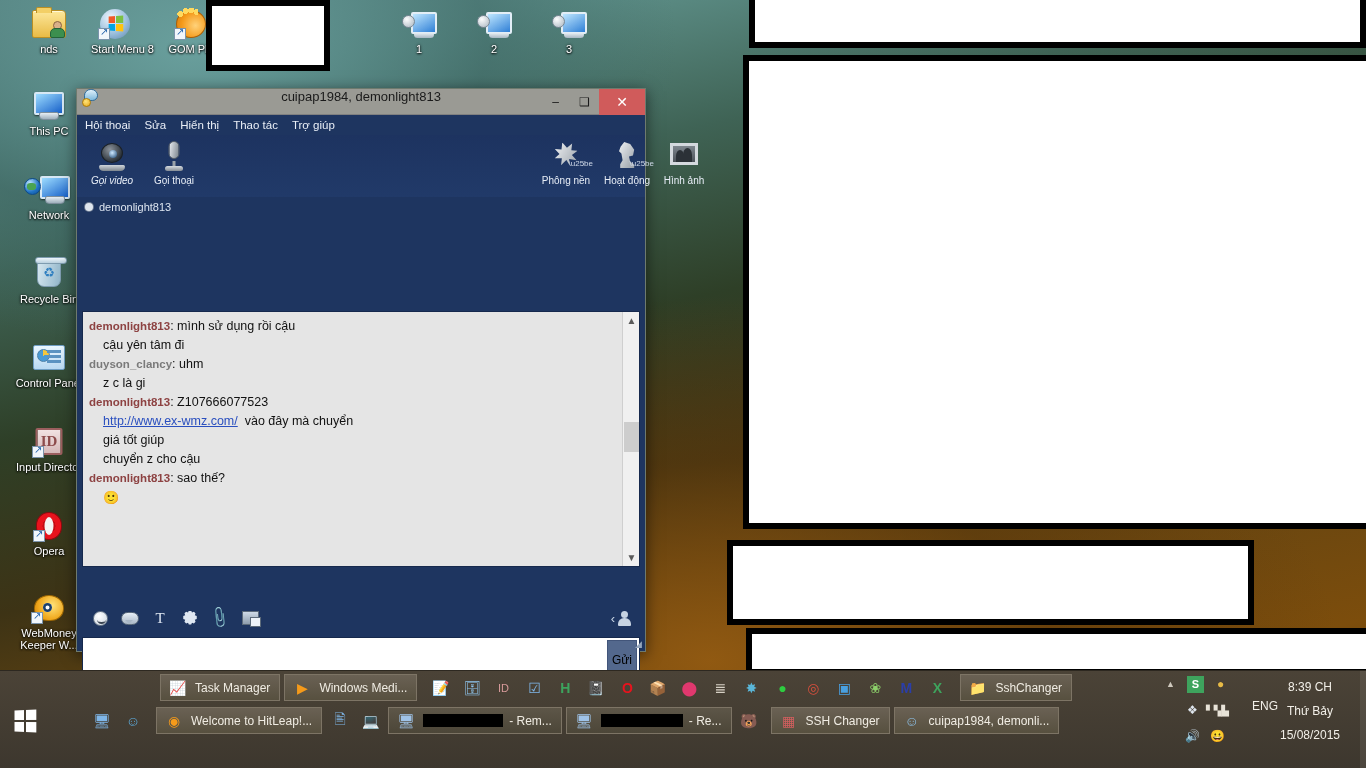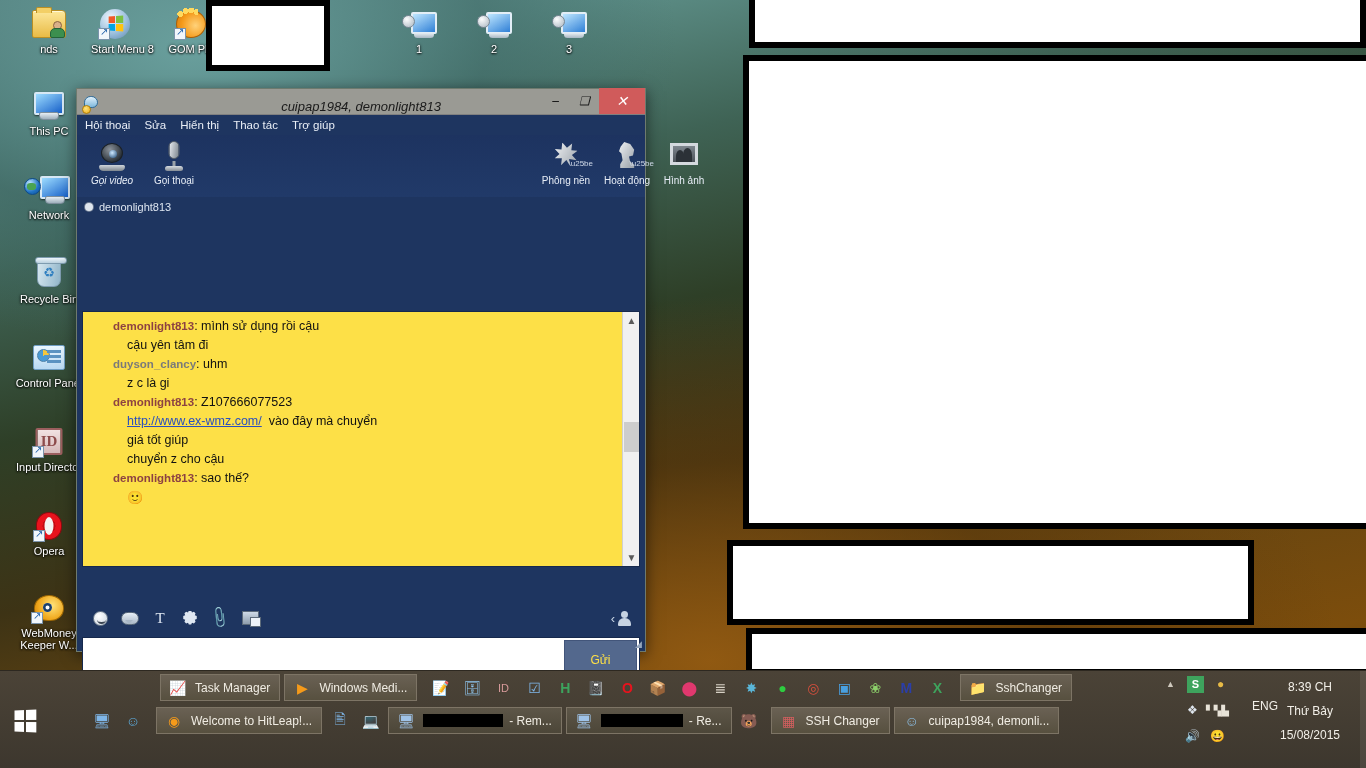--- a/index.html
+++ b/index.html
@@ -110,22 +110,22 @@
     background:radial-gradient(circle at 35% 30%,#fdfdfd,#a9b6c0); border:1px solid #7c8995;}
   .ic-rdp:after{content:""; position:absolute; left:50%; transform:translateX(-50%); bottom:-6px; width:20px;
     height:5px; background:linear-gradient(#e8eef3,#a8b7c3); border-radius:2px 2px 5px 5px;}
 
   
   #chat-window {
     position:absolute; left:76px; top:88px; width:570px; height:564px;
     border:1px solid #6e7a6e; background:#1e3560;
     box-shadow:0 3px 14px rgba(0,0,0,.55);
   }
-  .titlebar { height:26px; background:#9a9a94; display:flex; align-items:flex-end; position:relative;
-    border-bottom:1px solid #808080;font-style:italic;}
+  .titlebar { height:26px; background:#9a9a94; display:flex; align-items:flex-start; position:relative;
+    border-bottom:1px solid #808080;}
   .titlebar .tb-icon { width:18px; height:18px; margin-left:5px; position:relative; }
   .tb-icon .bub { position:absolute; left:2px; top:0; width:14px; height:12px; border-radius:7px 7px 6px 2px;
     background:linear-gradient(#dff0fb,#7fb9dd); border:1px solid #2f6d9c;}
   .tb-icon .fc { position:absolute; left:0; bottom:0; width:9px; height:9px; border-radius:50%;
     background:radial-gradient(circle at 40% 35%, #ffe47a, #e8a81a); border:1px solid #b07d06;}
   .titlebar .tb-title { position:absolute; left:0; right:0; text-align:center; font-size:13px; color:#1a1a1a; }
   .tb-btns { margin-left:auto; display:flex; height:26px; }
   .tb-btns div { width:29px; height:26px; display:flex; align-items:center; justify-content:center;
     font-size:12px; color:#1a1a1a; }
   .tb-btns .close { width:46px; background:#d05b5b; color:#fff; font-size:14px; }
@@ -164,21 +164,21 @@
     background:#2b3137;}
   .g-frame:after{content:""; position:absolute; right:3px; bottom:0; width:9px; height:14px; border-radius:50% 50% 0 0;
     background:#2b3137;}
   .caret { position:absolute; right:2px; top:20px; font-size:8px; color:#cfd9e8; }
 
   .presence { height:20px; background:#1e3560; display:flex; align-items:center; padding-left:8px; gap:6px;
     color:#dde5f0; font-size:11px; }
   .presence .dot { width:8px; height:8px; border-radius:50%; background:#dfe6ee; box-shadow:0 0 0 1px #6c7b90; }
 
   .msgwrap { position:absolute; left:5px; right:5px; top:222px; height:256px;
-    background:#fde047; border:1px solid #16294d; display:flex;padding-left:24px; }
+    background:#e5e5e5; border:1px solid #16294d; display:flex; }
   .msgs { flex:1; overflow:hidden; padding:5px 4px 0 6px; font-size:12.5px; color:#111; }
   .msg { line-height:19px; white-space:nowrap; }
   .msg .who { font-weight:bold; font-size:11.5px; }
   .who.a { color:#8d4242; }
   .who.b { color:#7a7a7a; }
   .msg .ln { padding-left:14px; }
   .msg a { color:#2a4fbf; text-decoration:underline; }
   .emoji { font-size:13px; padding-left:14px; }
 
   .vscroll { width:17px; background:#f0f0f0; border-left:1px solid #cfcfcf; position:relative; }
@@ -207,21 +207,21 @@
     background:#eef3f8; border:1px solid #5d6b7a;}
   .avatar-right { margin-left:auto; display:flex; align-items:center; color:#c9d6e6; font-size:13px; gap:2px; }
   .av-head { width:15px; height:15px; position:relative; }
   .av-head:before{content:""; position:absolute; left:4px; top:0; width:7px; height:7px; border-radius:50%; background:#c7d3e2;}
   .av-head:after{content:""; position:absolute; left:1px; top:7px; width:13px; height:8px; border-radius:6px 6px 1px 1px; background:#c7d3e2;}
 
   .inputarea { position:absolute; left:5px; right:5px; top:548px; height:46px; background:#fff;
     border:1px solid #16294d; display:flex; align-items:stretch; }
   .inputarea input { flex:1; border:none; outline:none; padding:4px 6px; font-size:13px;
     font-family:"Liberation Sans", sans-serif; }
-  .sendbtn { width:73px; margin:2px; background:#53688d; color:#fde047; font-size:12px;
+  .sendbtn { width:30px; margin:2px; background:#53688d; color:#000000; font-size:12px;
     display:flex; align-items:center; justify-content:center; border:1px solid #42557a; }
 
   .convtabs { position:absolute; left:5px; top:598px; display:flex; align-items:flex-end; gap:3px; }
   .ctab { height:24px; display:flex; align-items:center; gap:5px; padding:0 8px 0 4px;
     border-radius:3px 3px 0 0; font-size:12px; }
   .ctab.active { background:#2a406b; color:#e9eff7; border:1px solid #44procent; border:1px solid #4b628e; border-bottom:none;}
   .ctab.idle { background:#223a66; color:#7f90ab; border:1px solid #2f4straight; border:1px solid #2f4874; border-bottom:none;}
   .ctab .ti { width:17px; height:17px; border:1px solid #5a6e90; }
   .ctab .ti.photo { background:linear-gradient(150deg,#caa99a,#6e4d3f);}
   .ctab .ti.sm { background:#36507f; color:#9fb3cf; font-size:11px; display:flex; align-items:center; justify-content:center;}

